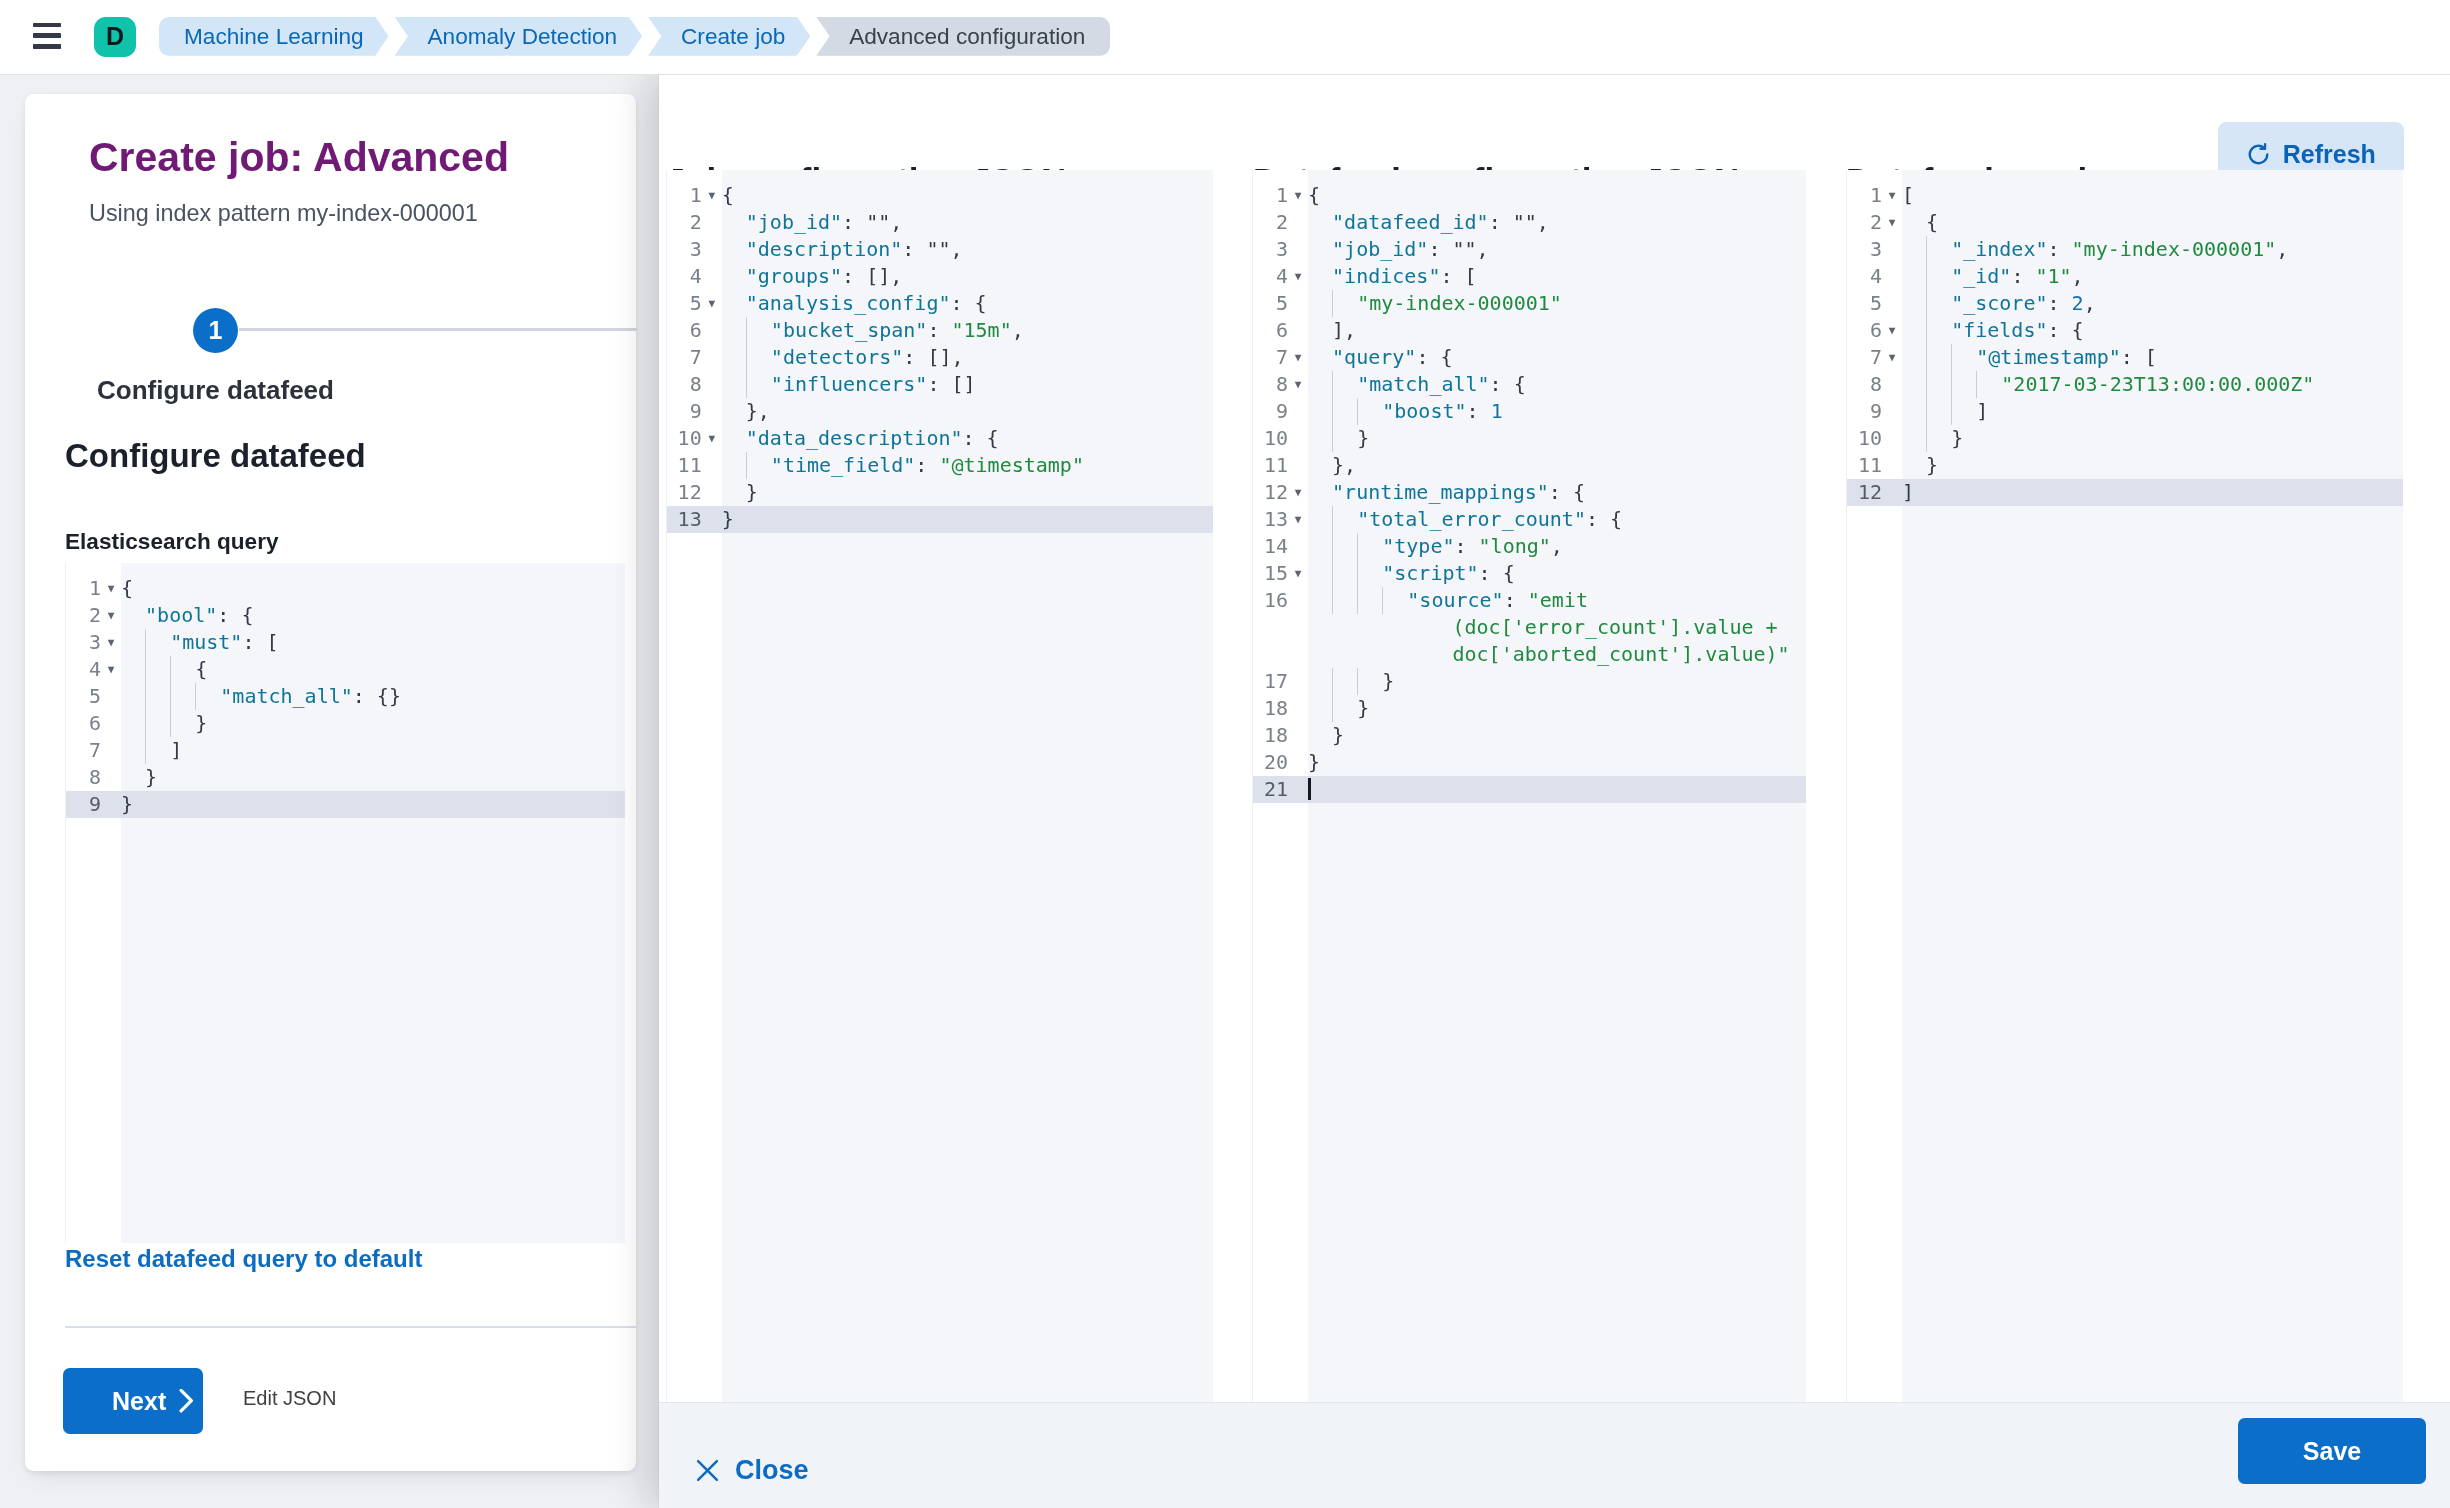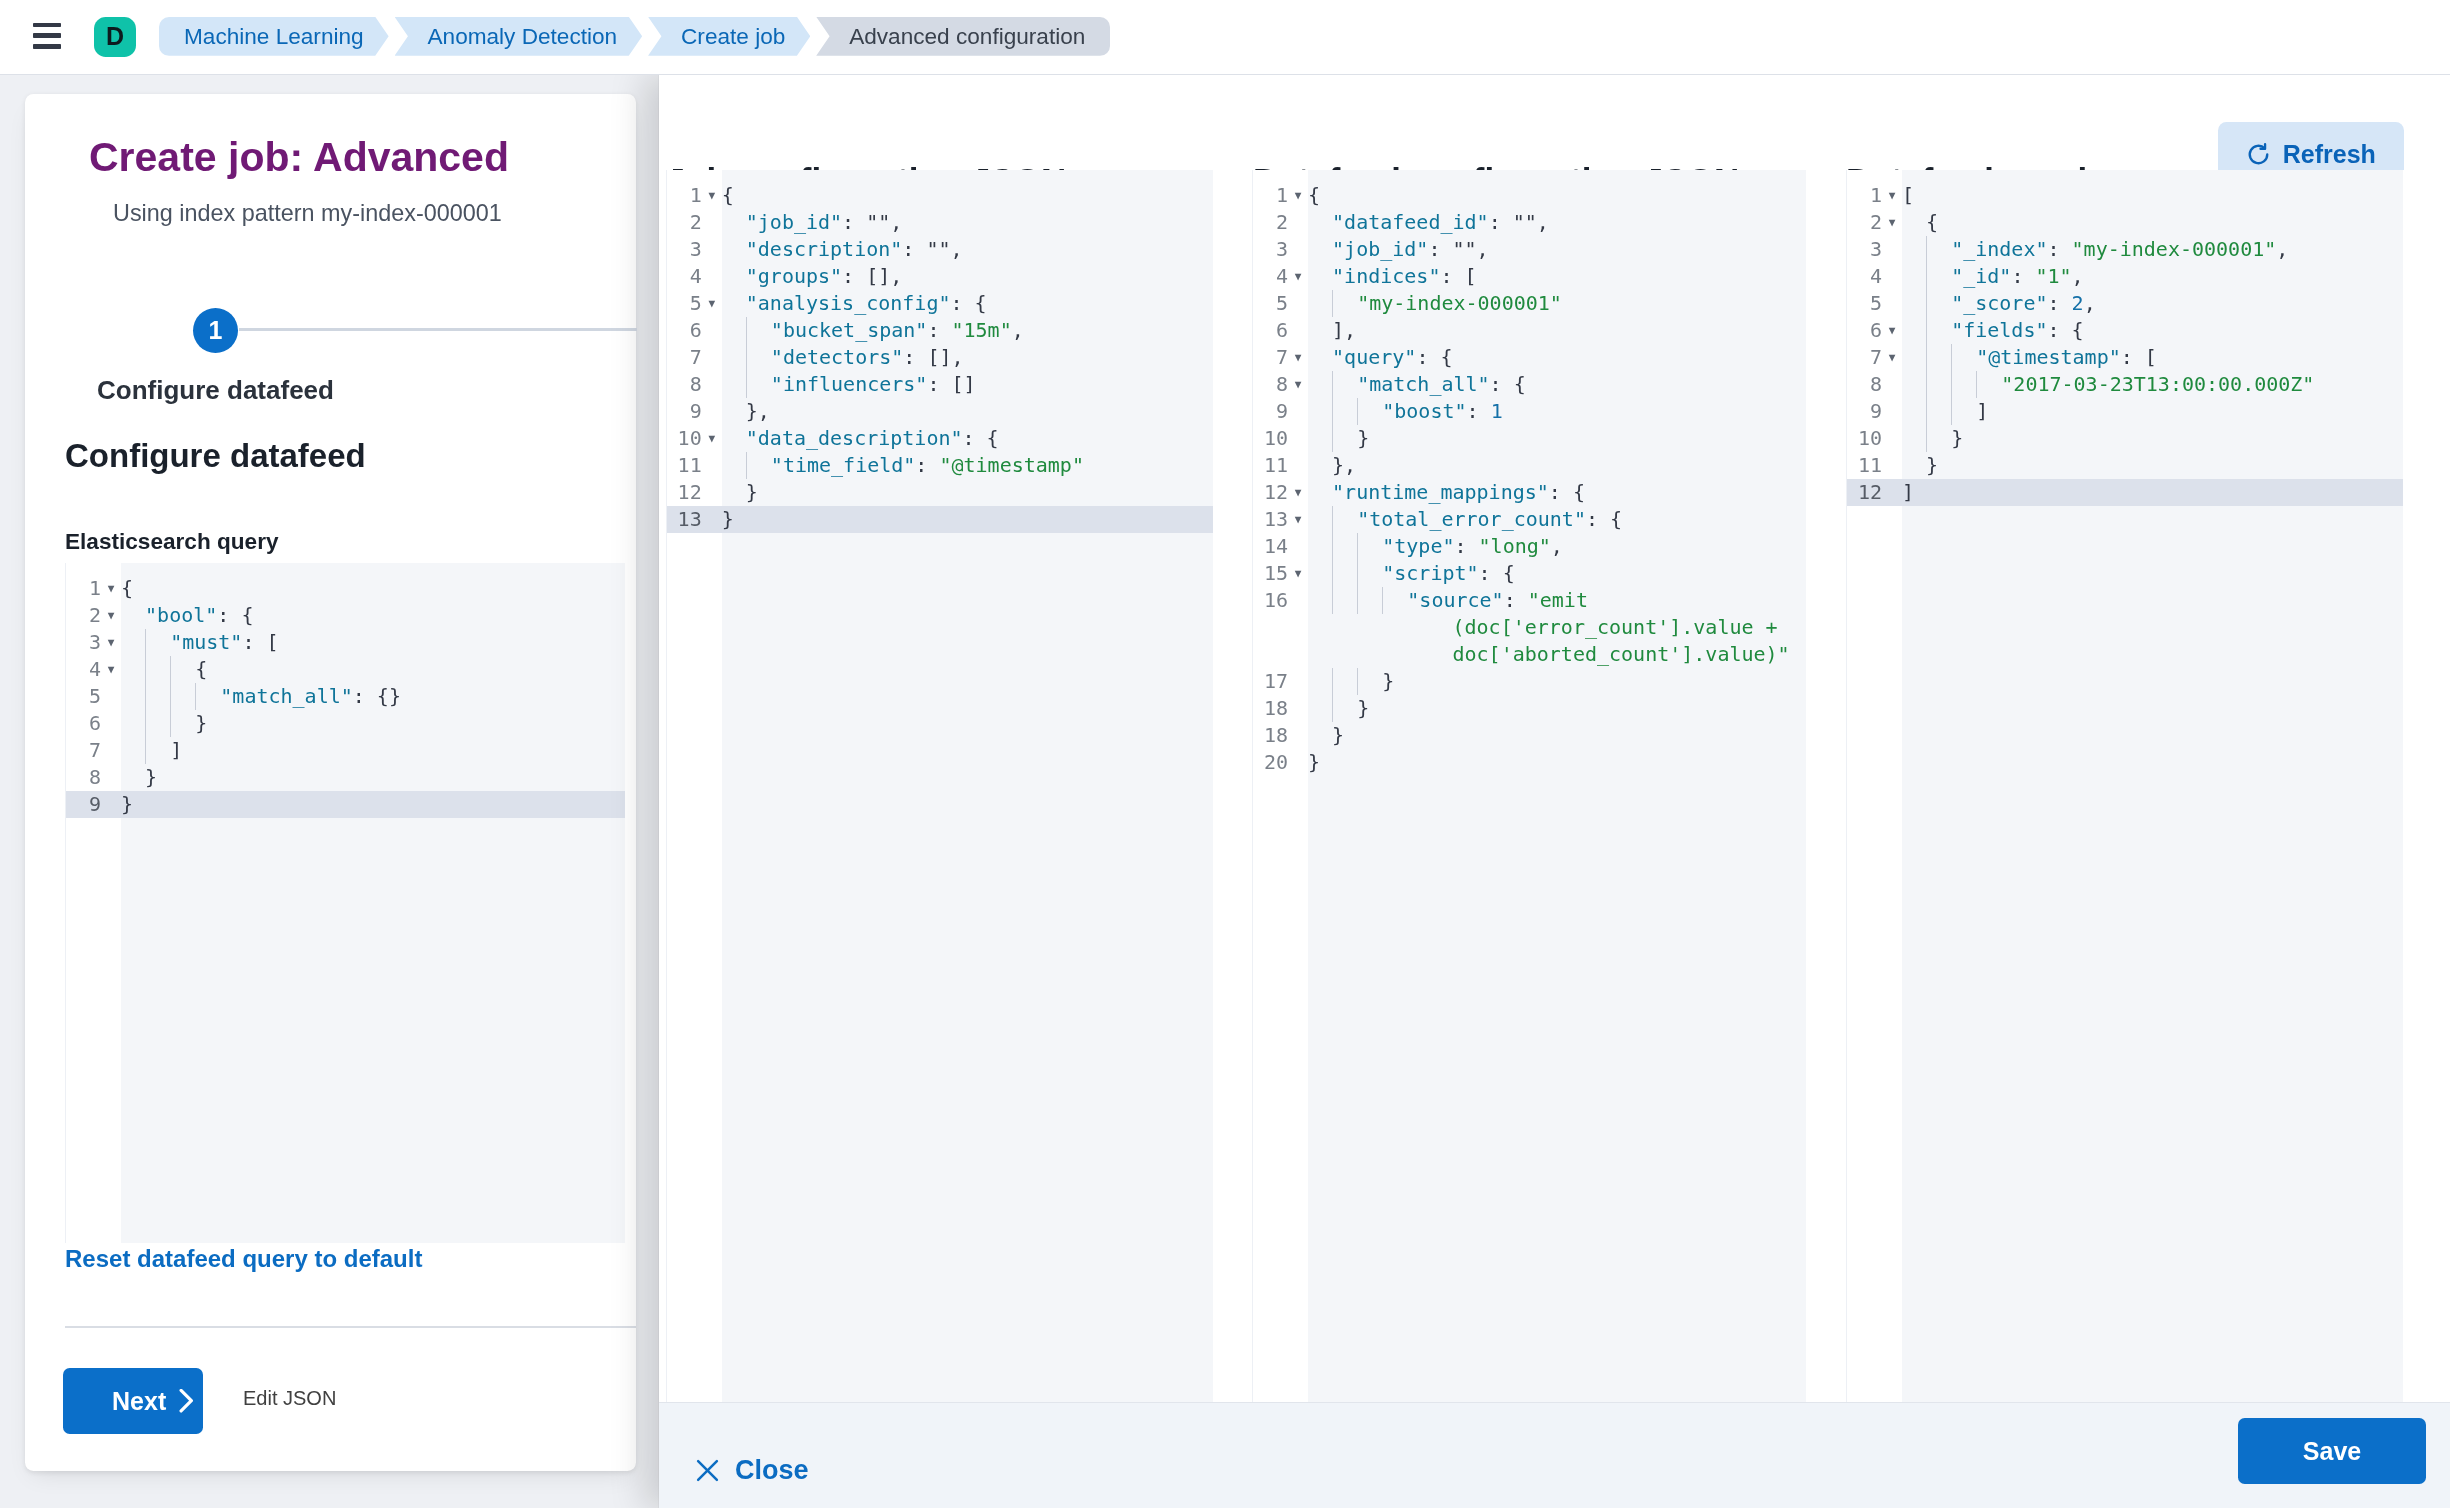--- a/index.html
+++ b/index.html
@@ -99,21 +99,21 @@
     <nav class="breadcrumbs">
         <div class="crumb first">Machine Learning</div>
         <div class="crumb mid">Anomaly Detection</div>
         <div class="crumb mid">Create job</div>
         <div class="crumb last current">Advanced configuration</div>
       </nav>
   </header>
 
   <section class="panel">
     <h1 class="page-title" style="position:absolute;left:64px;top:40px;margin:0;">Create job: Advanced</h1>
-    <div class="page-sub" style="left:64px;top:106px;margin-left:24px;">Using index pattern my-index-000001</div>
+    <div class="page-sub" style="left:64px;top:106px;">Using index pattern my-index-000001</div>
 
     <div class="step-track" style="left:214px;top:234px;width:398px;"></div>
     <div class="step-circle" style="left:168px;top:214px;">1</div>
     <div class="step-label" style="left:65px;top:281px;">Configure datafeed</div>
 
     <h2 class="section-heading" style="left:40px;top:343px;margin:0;position:absolute;">Configure datafeed</h2>
     <div class="query-label" style="left:40px;top:435px;position:absolute;">Elasticsearch query</div>
 
     <div class="ed" id="ed-es">
       <div class="inner">
@@ -451,20 +451,27 @@
               <span class="fold"></span>
             </div>
             <div class="code"><span class="sp" style="width: 2ch;"></span><span class="tk-p">}</span></div>
           </div>
           <div class="row">
             <div class="gut">
               <span class="num">20</span>
               <span class="fold"></span>
             </div>
             <div class="code"><span class="tk-p">}</span></div>
+          </div>
+          <div class="row active">
+            <div class="gut">
+              <span class="num">21</span>
+              <span class="fold"></span>
+            </div>
+            <div class="code"><span class="cursor"></span></div>
           </div>
         </div>
     </div>
     <div class="ed" id="ed-pv">
       <div class="inner">
           <div class="row">
             <div class="gut">
               <span class="num">1</span>
               <span class="fold">▼</span>
             </div>

